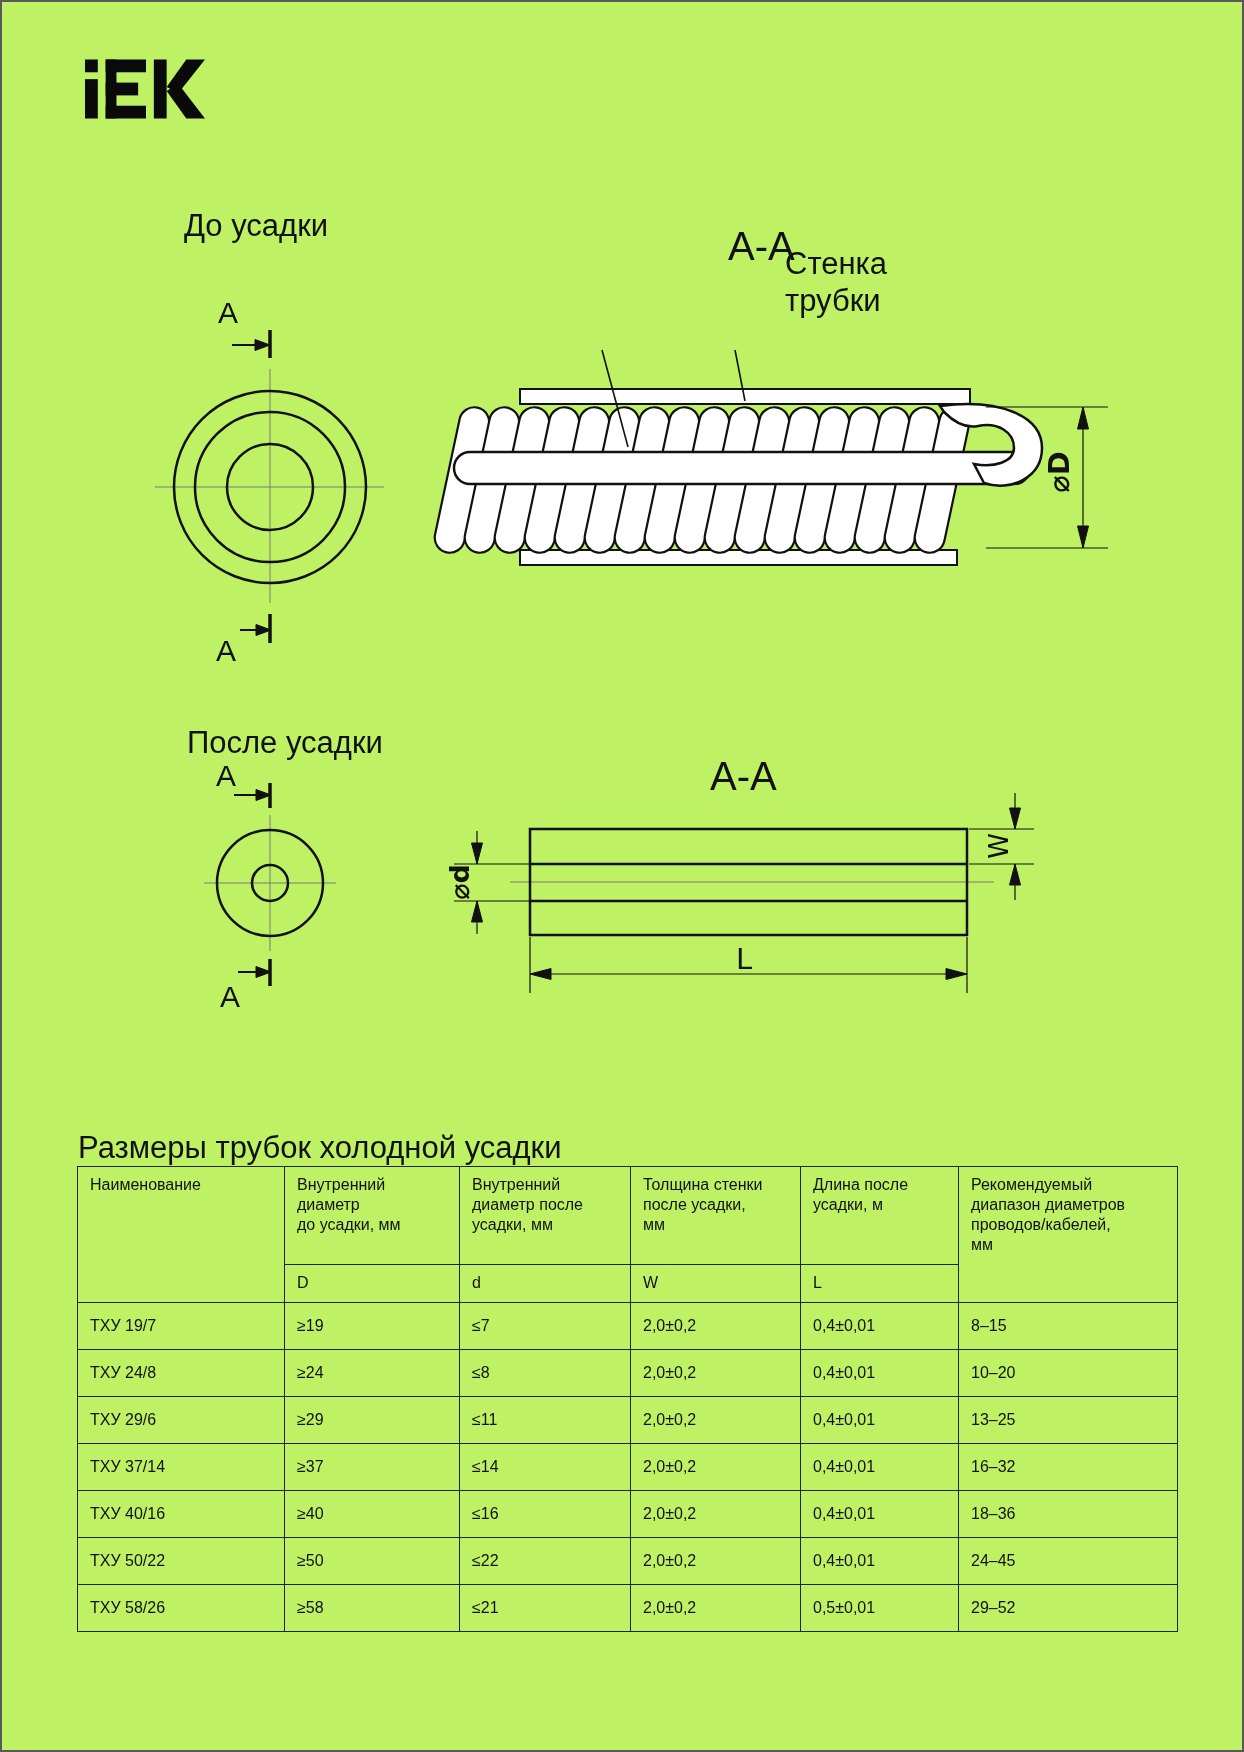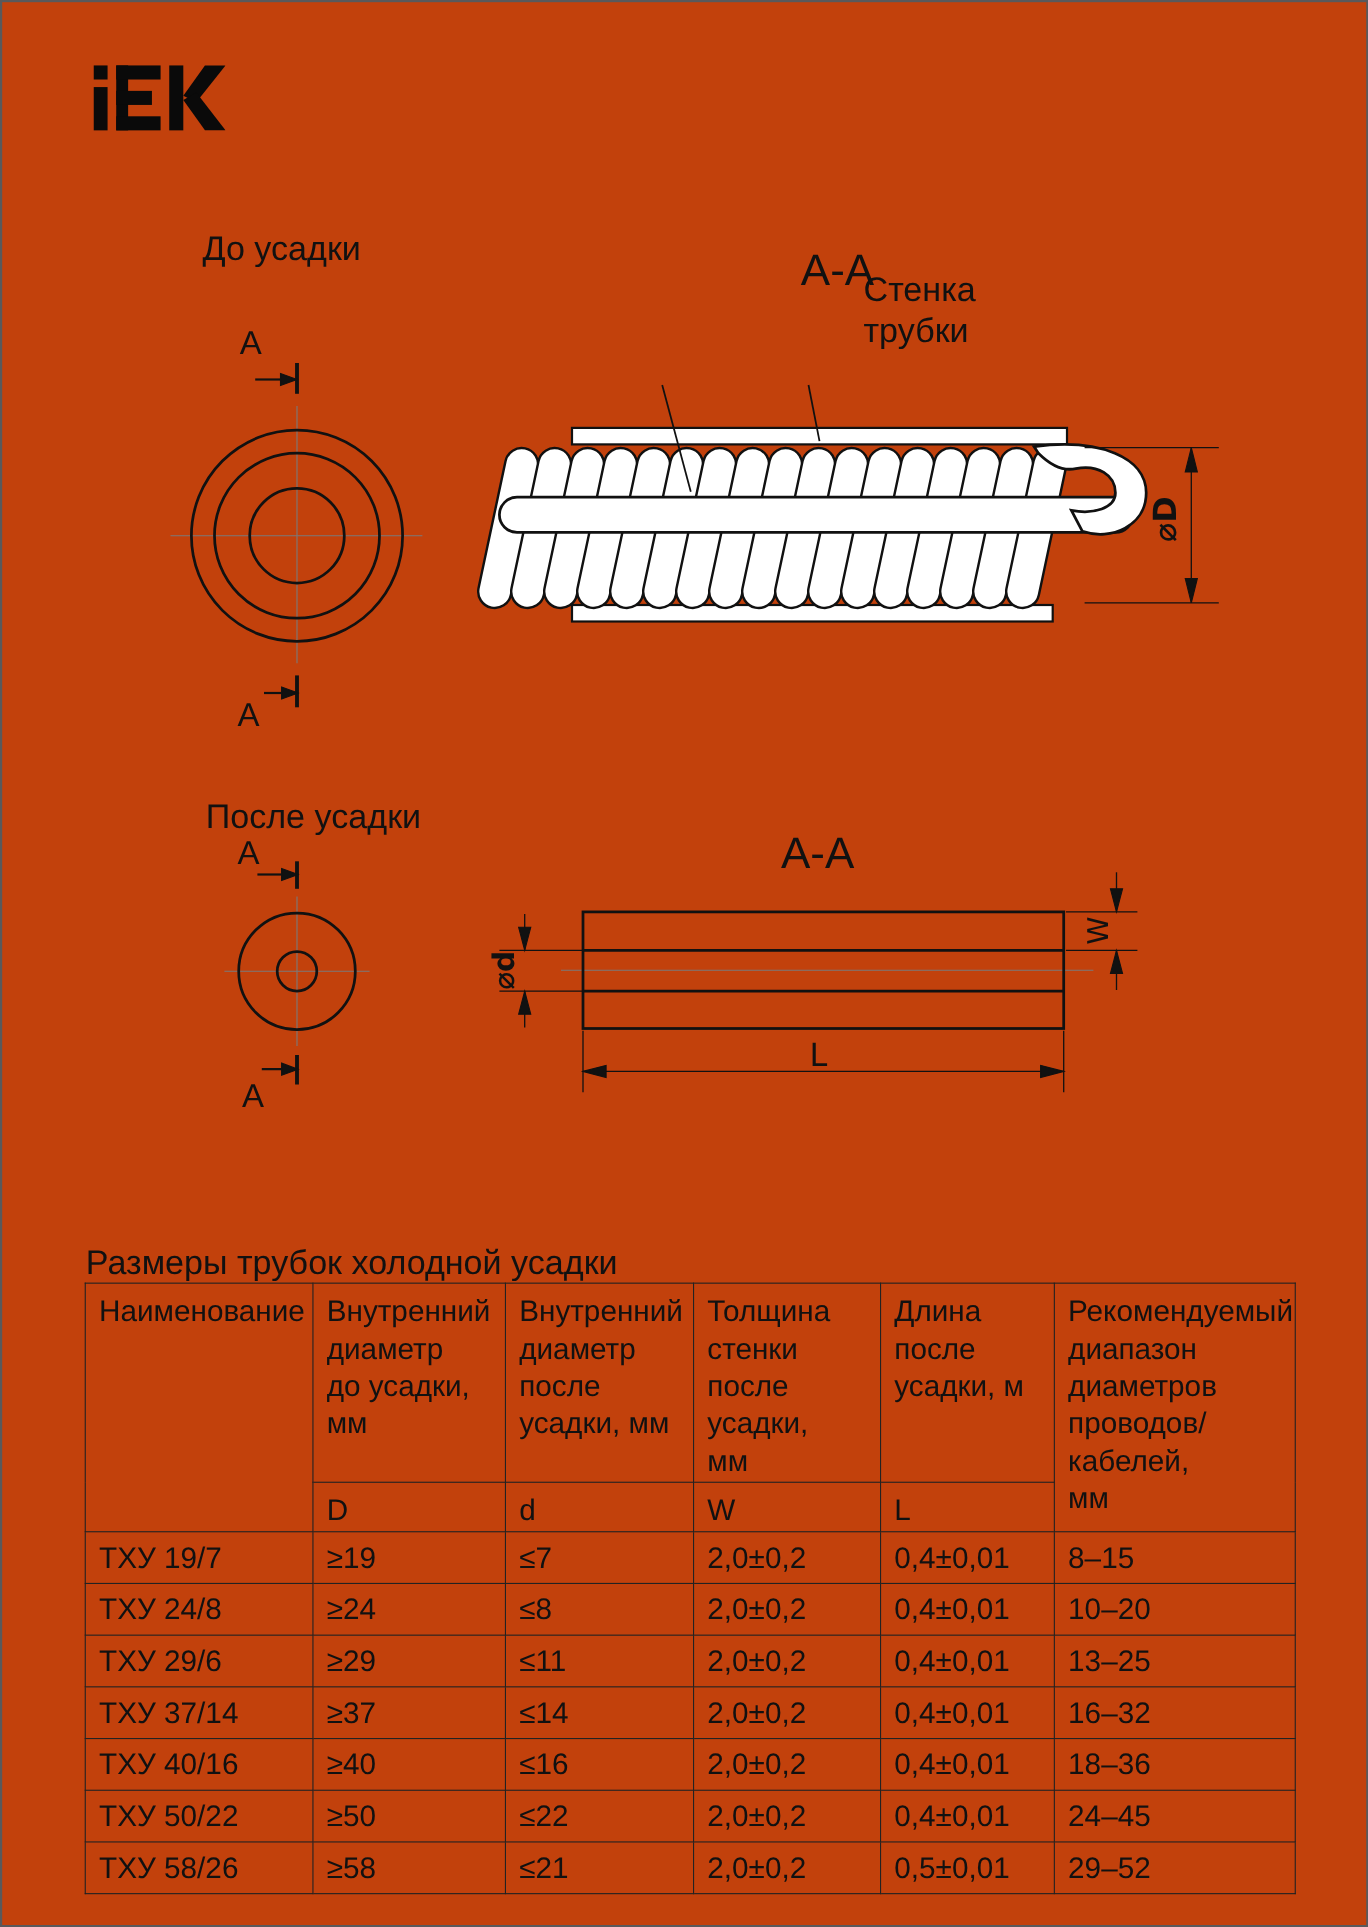--- a/index.html
+++ b/index.html
@@ -1,35 +1,35 @@
 <!DOCTYPE html>
 <html><head>
 <meta charset="utf-8">
 <style>
   html,body{margin:0;padding:0;background:#e8e8e8;}
   .page{
-    position:relative; width:1244px; height:1752px; background:#c2410c;
+    position:relative; width:1244px; height:1752px; background:#bef264;
     border:2px solid #59595b; box-sizing:border-box; overflow:hidden;
     font-family:"Liberation Sans","DejaVu Sans",sans-serif; color:#111;
   }
   .abs{position:absolute;}
   .label{white-space:pre-line; line-height:1.18; color:#111;}
   .title{font-size:31px;}
   .section-label{font-size:40px;}
   .callout{font-size:31px; line-height:1.2;}
   .marker-letter{font-size:30px;}
   .dim-label{font-family:"DejaVu Sans","Liberation Sans",sans-serif;}
   .rot{transform:translate(-50%,-50%) rotate(-90deg); transform-origin:center;}
   .ctr{transform:translateX(-50%);}
   svg{display:block;}
 
   .table-title{font-size:31px; color:#111;}
   table.dims{
     border-collapse:collapse; table-layout:fixed; width:1100px;
-    font-size:27px; color:#111;
+    font-size:16px; color:#111;
   }
   table.dims td{
     border:1.5px solid #222; padding:2px 6px 2px 12px; vertical-align:middle;
     overflow:hidden; white-space:pre-line; line-height:1.22;
   }
   table.dims tr.h1 td, table.dims tr.h2 td{vertical-align:top; padding-top:8px; line-height:1.26;}
   table.dims tr.h1{height:98px;}
   table.dims tr.h2{height:38px;}
   table.dims tbody tr{height:47px;}
   .col1{width:207px;} .col2{width:175px;} .col3{width:171px;}

